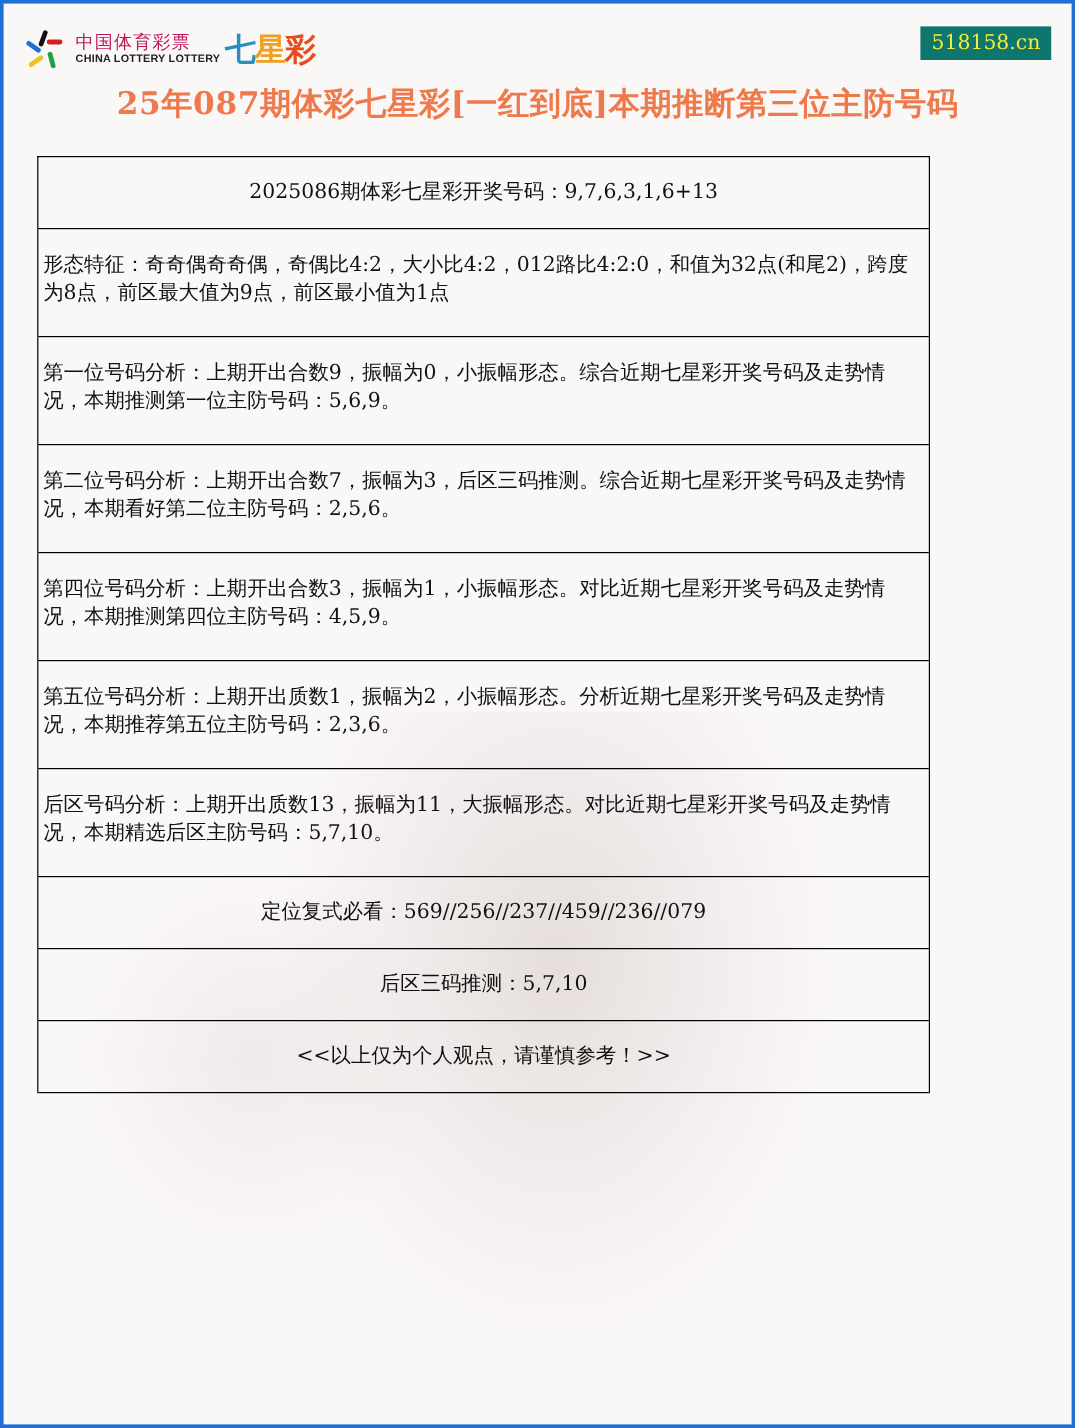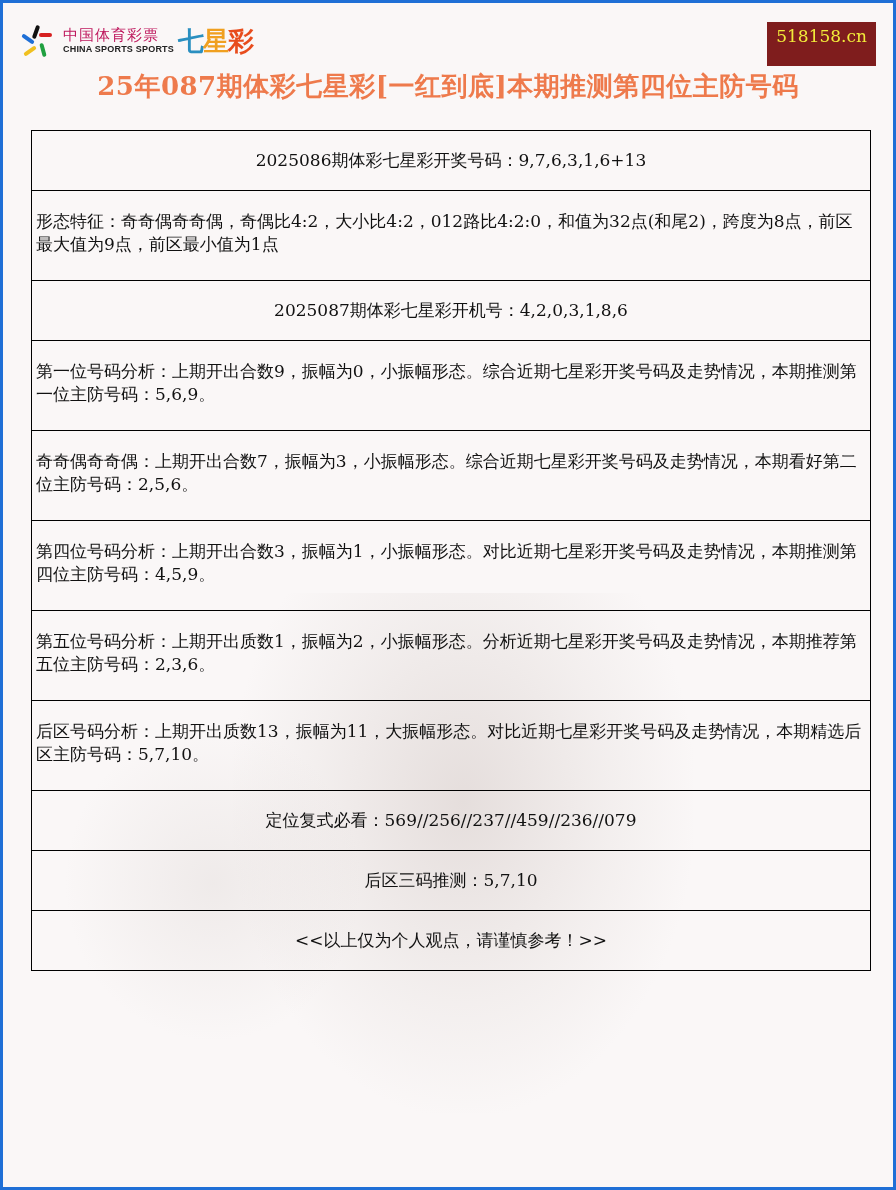--- a/index.html
+++ b/index.html
@@ -36,32 +36,32 @@
   .logo-mark span { position: absolute; display: block; border-radius: 2px; }
   .logo-text { margin-left: 8px; display: flex; flex-direction: column; }
   .logo-cn { font-family: "DejaVu Sans", sans-serif; font-size: 15px; color: #be185d; letter-spacing: 1px; line-height: 17px; }
   .logo-en { font-family: "Liberation Sans", sans-serif; font-size: 9px; font-weight: bold; color: #222; line-height: 11px; letter-spacing: 0.2px; }
   .logo-brand { margin-left: 4px; font-family: "DejaVu Sans", sans-serif; font-size: 26px; font-weight: bold; letter-spacing: -1px; }
   .logo-brand .c1 { color: #2a8fc0; }
   .logo-brand .c2 { color: #f0a020; }
   .logo-brand .c3 { color: #e84c1c; }
   .site-badge {
     position: absolute; right: 17px; top: 19px;
-    background: #7f1d1d; color: #f2ec3a;
+    background: #0f766e; color: #f2ec3a;
     font-family: "DejaVu Serif", serif; font-size: 17px;
-    padding: 3px 9px; height: 44px; line-height: 22px;
+    padding: 3px 9px; height: 28px; line-height: 22px;
   }
   .page-title {
     position: absolute; left: 0; width: 890px; top: 66px;
     text-align: center; color: #ee7a4c;
     font-family: "DejaVu Serif", serif; font-size: 26px; font-weight: bold;
     letter-spacing: 0.5px; white-space: nowrap;
   }
   .table {
-    position: absolute; left: 28px; top: 127px; width: 840px;
+    position: absolute; left: 28px; top: 127px; width: 744px;
     border: 1.5px solid #000; border-bottom: none;
   }
   .row {
     border-bottom: 1.5px solid #000;
     font-size: 17px; color: #111; line-height: 23px;
     display: flex; align-items: center;
   }
   .row.center { justify-content: center; text-align: center; height: 60px; }
   .row.left { justify-content: flex-end; text-align: left; padding: 0 4px; }
   .row.h90 { height: 90px; }
@@ -78,47 +78,44 @@
     <div class="logo">
       <div class="logo-mark">
         <span style="left:15px;top:2px;width:4px;height:14px;background:#111;transform:rotate(20deg);"></span>
         <span style="left:20px;top:10px;width:13px;height:4px;background:#d62020;"></span>
         <span style="left:2px;top:14px;width:14px;height:4px;background:#1f6fd6;transform:rotate(35deg);"></span>
         <span style="left:4px;top:26px;width:14px;height:4px;background:#f0c020;transform:rotate(-35deg);"></span>
         <span style="left:22px;top:20px;width:4px;height:14px;background:#20a040;transform:rotate(-15deg);"></span>
       </div>
       <div class="logo-text">
         <span class="logo-cn">中国体育彩票</span>
-        <span class="logo-en">CHINA SPORTS SPORTS</span>
+        <span class="logo-en">CHINA LOTTERY LOTTERY</span>
       </div>
       <div class="logo-brand">
         <span class="c1">七</span><span class="c2">星</span><span class="c3">彩</span>
       </div>
     </div>
 
     <div class="site-badge">518158.cn</div>
 
-    <div class="page-title">25年087期体彩七星彩[一红到底]本期推测第四位主防号码</div>
+    <div class="page-title">25年087期体彩七星彩[一红到底]本期推断第三位主防号码</div>
   </div>
 
   <div class="table">
     <div class="row center">
       <span class="txt">2025086期体彩七星彩开奖号码：9,7,6,3,1,6+13</span>
     </div>
     <div class="row left h90">
       <span class="txt">形态特征：奇奇偶奇奇偶，奇偶比4:2，大小比4:2，012路比4:2:0，和值为32点(和尾2)，跨度为8点，前区最大值为9点，前区最小值为1点</span>
     </div>
-    <div class="row center">
-      <span class="txt">2025087期体彩七星彩开机号：4,2,0,3,1,8,6</span>
-    </div>
     <div class="row left h90">
       <span class="txt">第一位号码分析：上期开出合数9，振幅为0，小振幅形态。综合近期七星彩开奖号码及走势情况，本期推测第一位主防号码：5,6,9。</span>
     </div>
     <div class="row left h90">
-      <span class="txt">奇奇偶奇奇偶：上期开出合数7，振幅为3，小振幅形态。综合近期七星彩开奖号码及走势情况，本期看好第二位主防号码：2,5,6。</span>
+      <span class="txt">第二位号码分析：上期开出合数7，振幅为3，后区三码推测。综合近期七星彩开奖号码及走势情况，本期看好第二位主防号码：2,5,6。</span>
     </div>
     <div class="row left h90">
       <span class="txt">第四位号码分析：上期开出合数3，振幅为1，小振幅形态。对比近期七星彩开奖号码及走势情况，本期推测第四位主防号码：4,5,9。</span>
     </div>
     <div class="row left h90">
       <span class="txt">第五位号码分析：上期开出质数1，振幅为2，小振幅形态。分析近期七星彩开奖号码及走势情况，本期推荐第五位主防号码：2,3,6。</span>
     </div>
     <div class="row left h90">
       <span class="txt">后区号码分析：上期开出质数13，振幅为11，大振幅形态。对比近期七星彩开奖号码及走势情况，本期精选后区主防号码：5,7,10。</span>
     </div>

